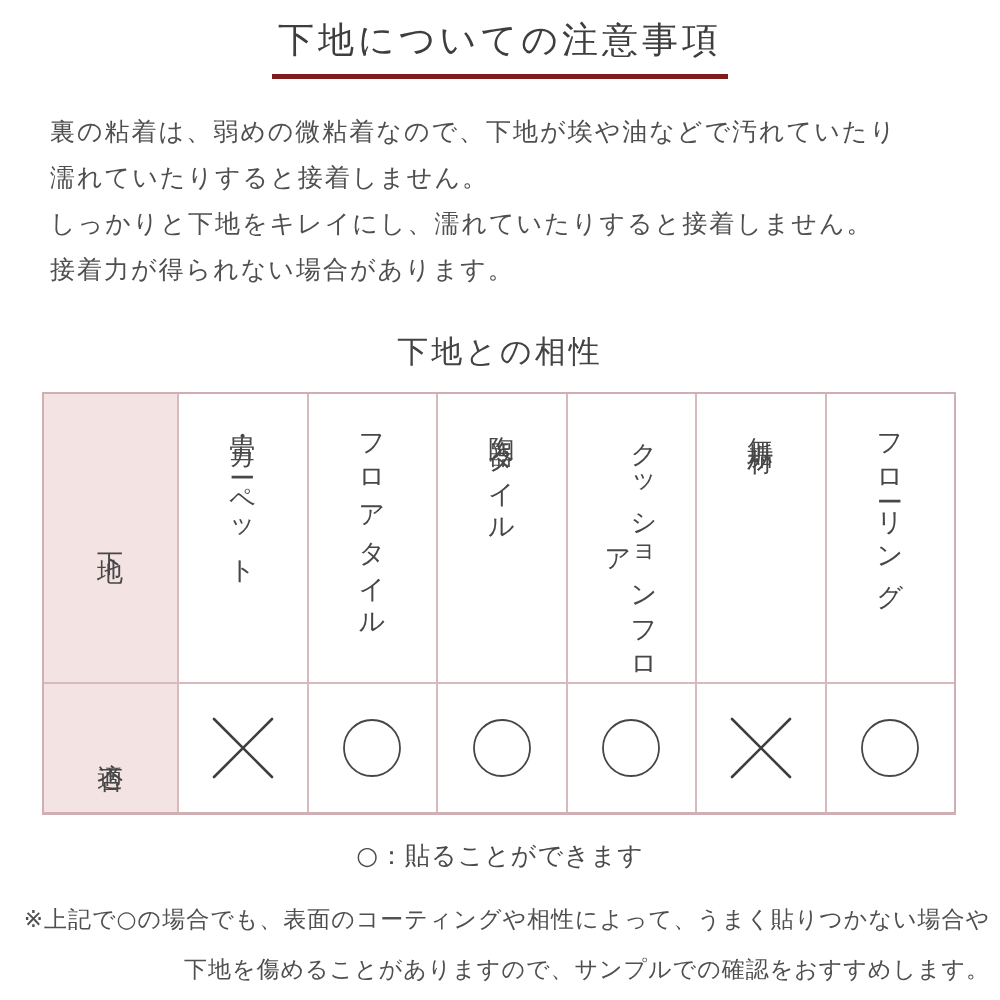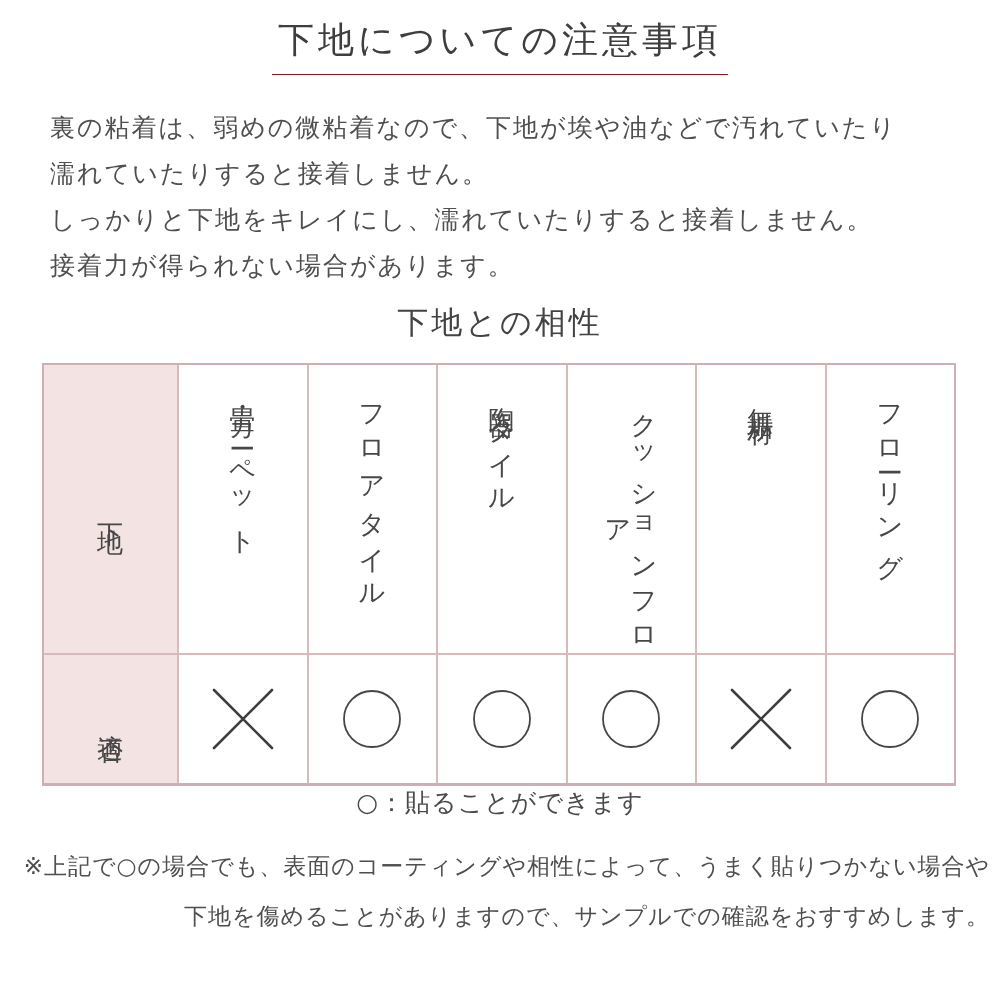--- a/index.html
+++ b/index.html
@@ -18,36 +18,36 @@
     text-align: center;
     padding-top: 16px;
   }
   .title-text {
     display: inline-block;
     font-size: 36px;
     font-weight: 500;
     letter-spacing: 4px;
     color: #3e3e3e;
     padding: 0 6px 9px 6px;
-    border-bottom: 1px solid #7f1d1d;
+    border-bottom: 5px solid #7f1d1d;
   }
   
   .intro {
     margin: 30px 40px 0 50px;
     font-size: 25px;
     letter-spacing: 2px;
     color: #4f4f4f;
   }
   .intro-line {
     line-height: 46px;
     white-space: nowrap;
   }
   
   .subtitle {
-    margin-top: 13px;
+    margin-top: 38px;
     text-align: center;
     font-size: 31px;
     font-weight: 500;
     letter-spacing: 3px;
     color: #434343;
   }
   
   .compat-table {
     margin: 19px 0 0 42px;
     width: 914px;
@@ -84,20 +84,21 @@
     text-align: center;
     padding-top: 0;
   }
   .symbol-cell {
     display: flex;
     align-items: center;
     justify-content: center;
   }
   
   .legend {
+    margin-top: 24px;
     display: flex;
     justify-content: center;
     gap: 96px;
     font-size: 25px;
     letter-spacing: 1px;
     color: #4a4a4a;
     white-space: nowrap;
   }
   
   .footnote {

